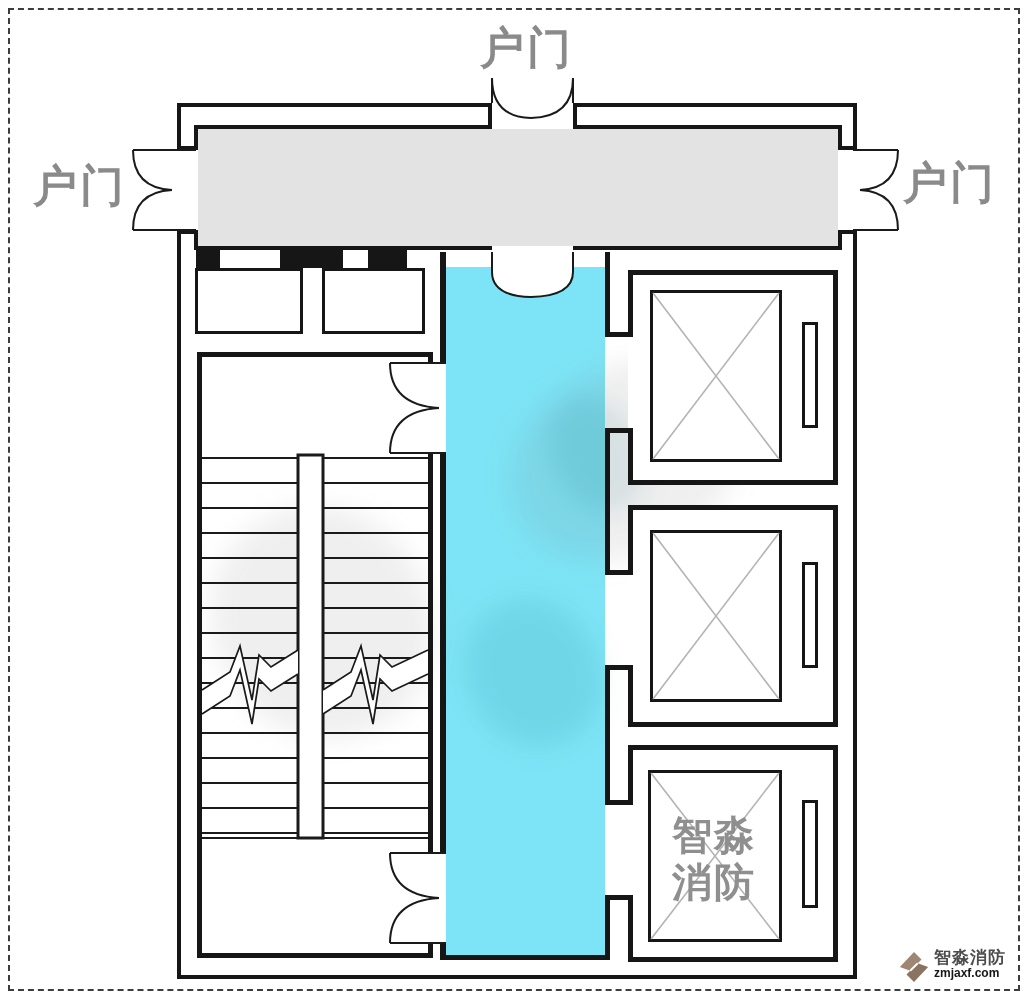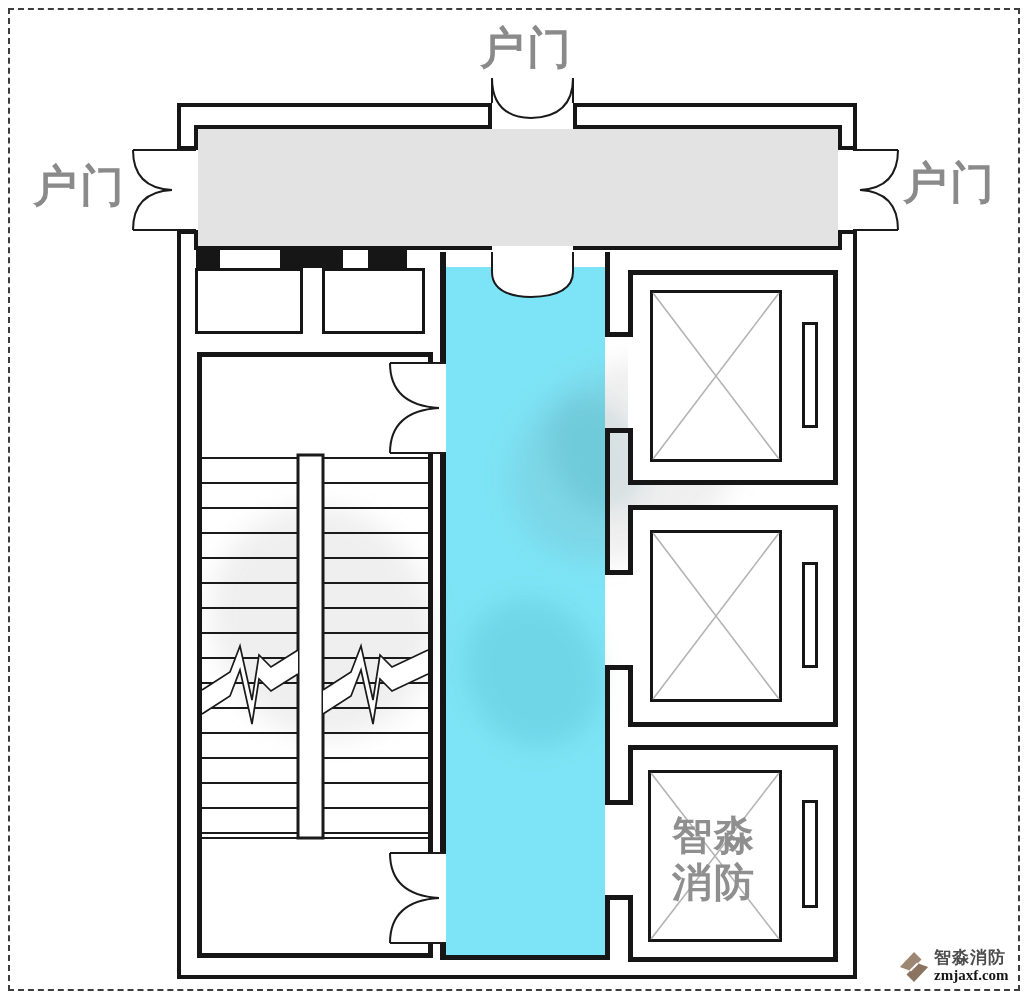--- a/index.html
+++ b/index.html
@@ -27,22 +27,22 @@
        line-height:1.18;word-break:break-all;text-align:left;}
   
   #plan-svg{position:absolute;left:0;top:0;pointer-events:none;}
   
   #page-border{position:absolute;left:8px;top:8px;width:1008px;height:979px;
        border:2px dashed #3d3d3d;pointer-events:none;}
   
   #brand{position:absolute;left:898px;top:949px;display:flex;}
   #brand .txt{margin-left:4px;}
   #brand .name{font-size:17px;font-weight:700;color:#4d4d4d;letter-spacing:1px;line-height:1.05;}
-  #brand .domain{font-size:15px;font-weight:700;color:#161616;
-       font-family:Liberation Serif, serif;line-height:1.1;}
+  #brand .domain{font-size:12px;font-weight:700;color:#161616;
+       font-family:Liberation Sans, sans-serif;line-height:1.1;}
 </style>
 </head>
 <body>
 
 <div>
 
   <div class="abs" id="corridor-fill"></div>
   <div class="abs" id="vestibule-fill"></div>
 
   <div class="wm wm-gray" style="left:505px;top:368px;width:240px;height:185px;"></div>

